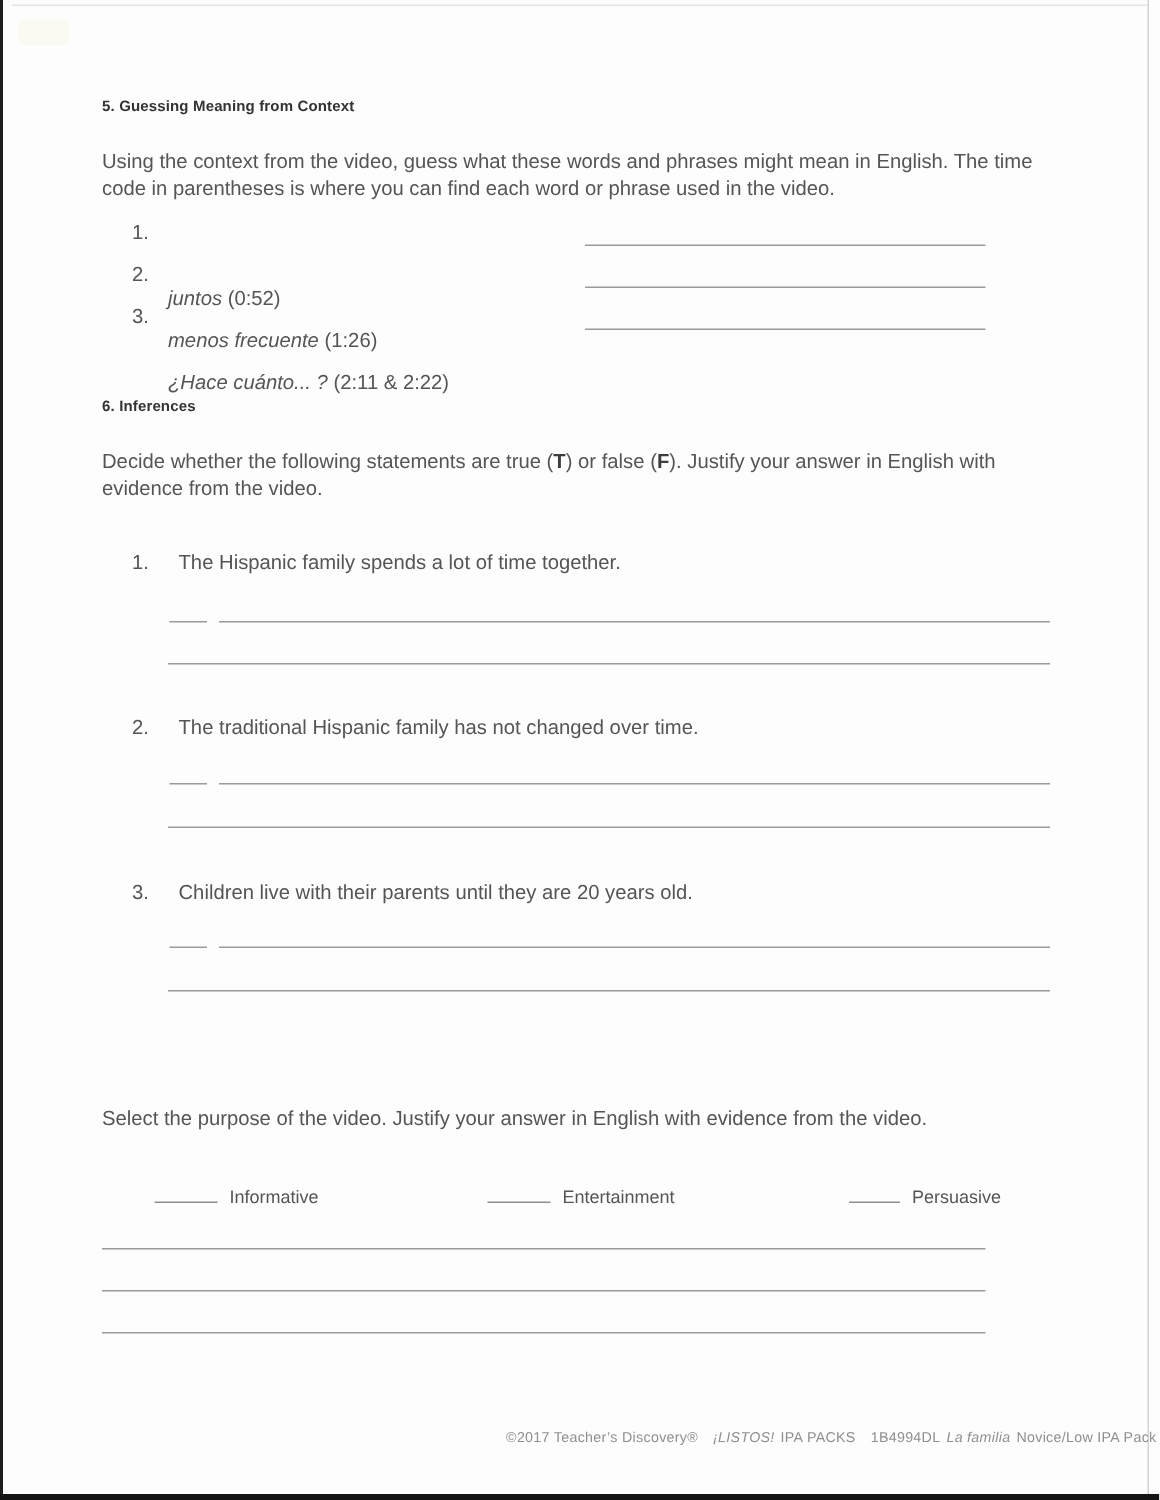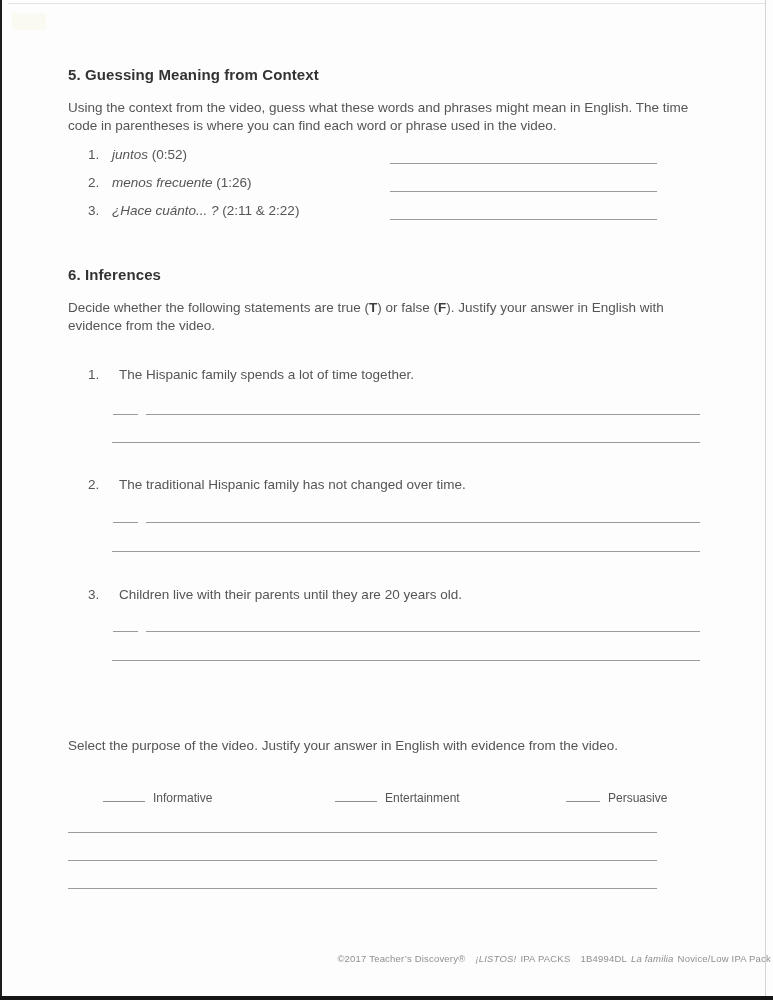--- a/index.html
+++ b/index.html
@@ -14,33 +14,33 @@
   }
   
   .edge-top    { position:absolute; top:3px; left:8px; right:8px; height:1px; background:#e4e4e4; }
   .edge-right  { position:absolute; top:0; right:7px; bottom:4px; width:1px; background:#d4d4d4; }
   .edge-bottom { position:absolute; left:0; right:0; bottom:0; height:4px; background:#151515; }
   .edge-left   { position:absolute; top:0; left:0; bottom:4px; width:2px; background:#1d1d1d; }
   .corner-tag  { position:absolute; left:12px; top:13px; width:34px; height:17px; background:#fafaf3; border-radius:3px; }
 
   .section-heading {
     position:absolute; left:68px;
-    font-size:15px; font-weight:bold; color:#333333;
+    font-size:10px; font-weight:bold; color:#333333;
     letter-spacing:0.1px;
   }
   .instructions {
     position:absolute; left:68px;
     font-size:13.5px; line-height:1.36; color:#555555;
   }
   .bold { font-weight:bold; color:#3d3d3d; }
   .italic { font-style:italic; }
 
   .vocab-row { position:absolute; left:0; width:773px; height:20px; font-size:13.5px; }
   .vocab-row .item-number { position:absolute; left:88px; color:#555555; }
-  .vocab-row .vocab-text  { position:absolute; left:112px; color:#555555; }
+  .vocab-row .vocab-text  { position:absolute; left:112px; color:#555555;margin-top:44px; }
   .vocab-row .answer-blank { position:absolute; left:390px; width:267px; height:17px; border-bottom:1.5px solid #9a9a9a; }
 
   .statement { position:absolute; font-size:13.5px; color:#555555; }
   .statement .item-number { position:absolute; left:88px; }
   .statement .statement-text { position:absolute; left:119px; width:600px; }
 
   .tf-blank   { position:absolute; left:113px; width:25px; height:16px; border-bottom:1.5px solid #9a9a9a; }
   .long-line  { position:absolute; height:16px; border-bottom:1.5px solid #9a9a9a; }
 
   .options-row { position:absolute; top:789px; left:0; width:773px; height:20px; font-size:12px; color:#555555; }
@@ -112,21 +112,21 @@
   <div class="tf-blank" style="top:616px;"></div>
   <div class="long-line" style="top:616px; left:146px; width:554px;"></div>
   <div class="long-line" style="top:645px; left:112px; width:588px;"></div>
 
   <div class="instructions" style="top:737px; width:650px;">Select the purpose of the video. Justify your answer in English with evidence from the video.</div>
 
   <div class="options-row">
     <span class="option" style="left:103px;">
       <span class="option-blank"></span><span class="option-label">Informative</span>
     </span>
-    <span class="option" style="left:335px;">
+    <span class="option" style="left:325px;">
       <span class="option-blank"></span><span class="option-label">Entertainment</span>
     </span>
     <span class="option" style="left:566px;">
       <span class="option-blank short"></span><span class="option-label">Persuasive</span>
     </span>
   </div>
 
   <div class="long-line" style="top:817px; left:68px; width:589px;"></div>
   <div class="long-line" style="top:845px; left:68px; width:589px;"></div>
   <div class="long-line" style="top:873px; left:68px; width:589px;"></div>

